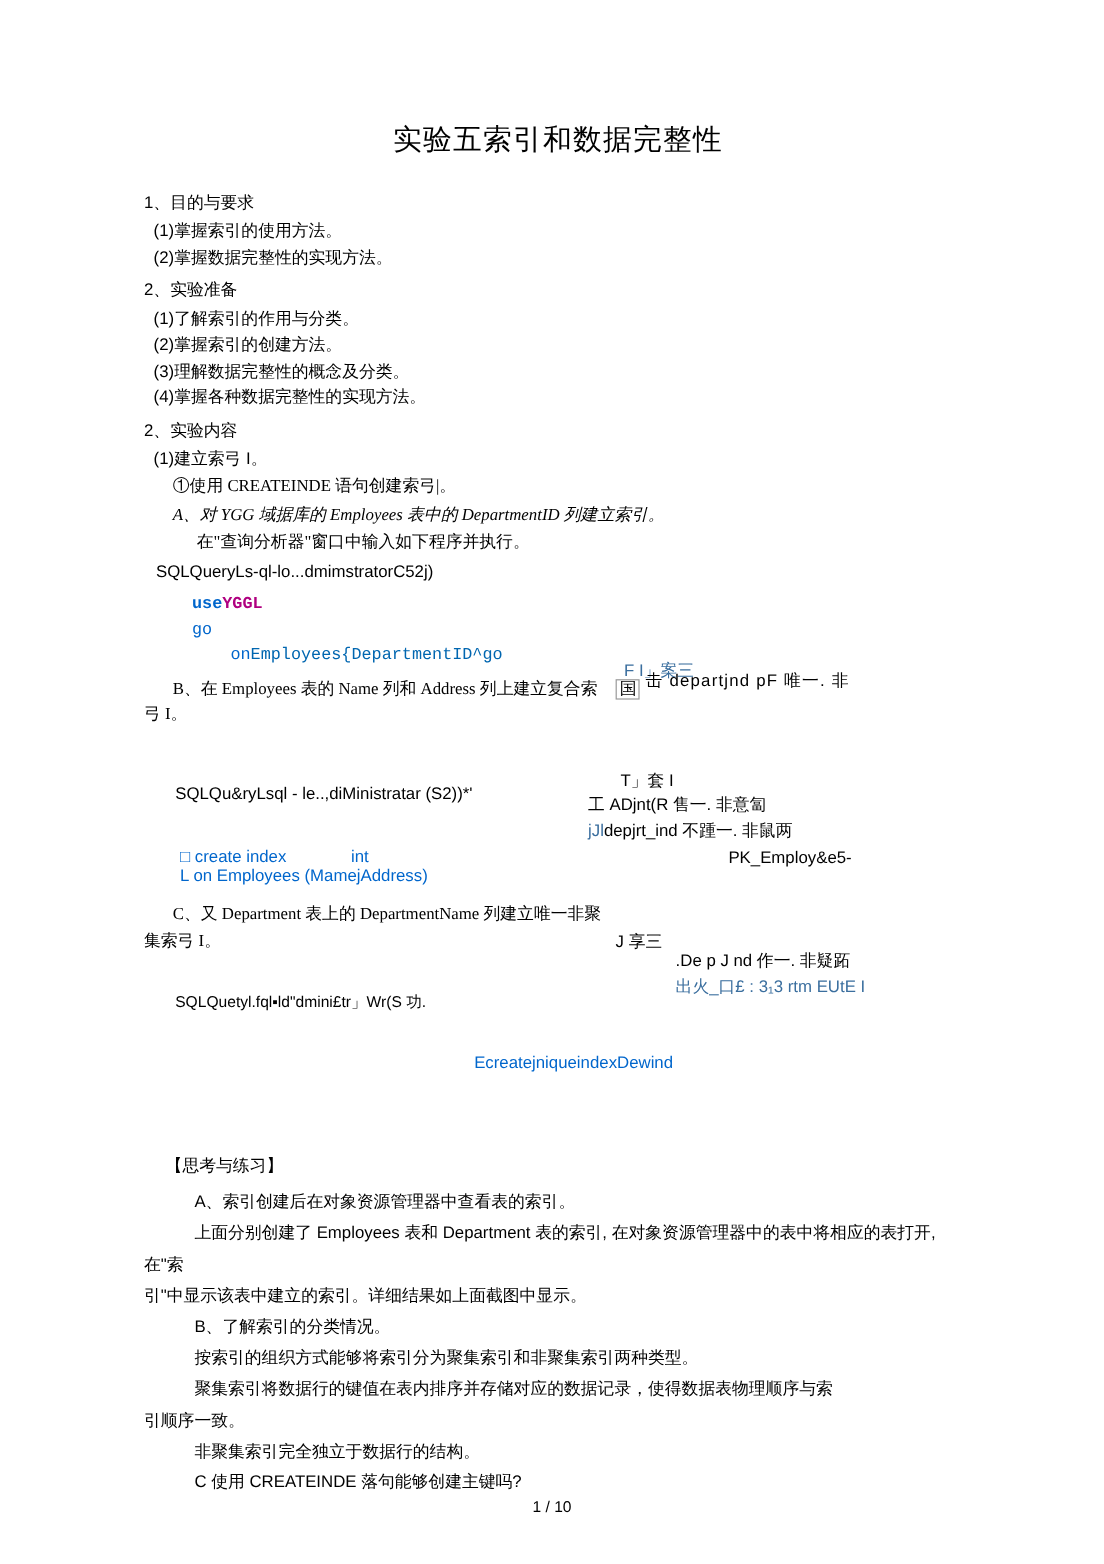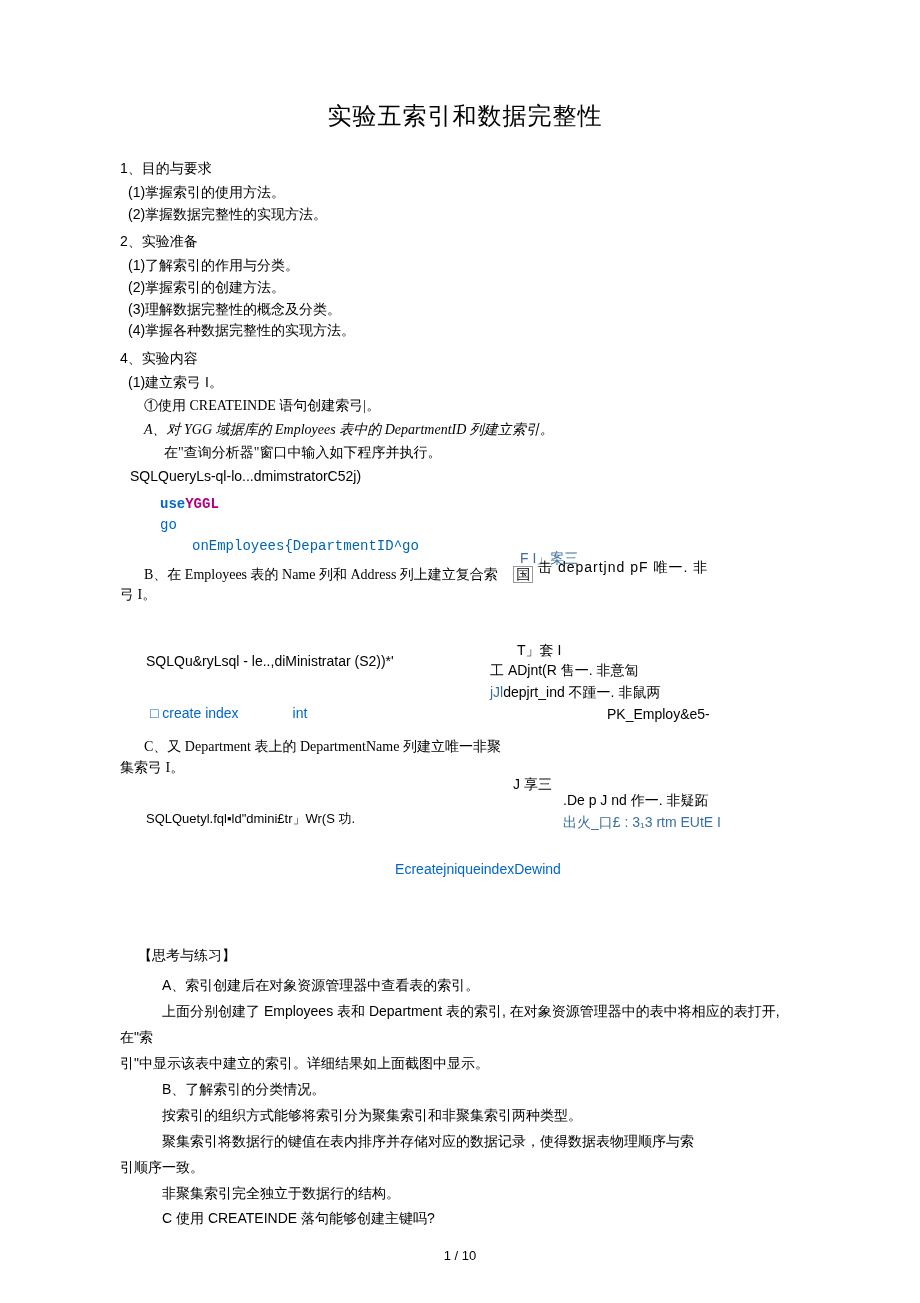--- a/index.html
+++ b/index.html
@@ -106,21 +106,21 @@
 <div class="section-head">1、目的与要求</div>
 <div class="item">(1)掌握索引的使用方法。</div>
 <div class="item">(2)掌握数据完整性的实现方法。</div>
 
 <div class="section-head">2、实验准备</div>
 <div class="item">(1)了解索引的作用与分类。</div>
 <div class="item">(2)掌握索引的创建方法。</div>
 <div class="item">(3)理解数据完整性的概念及分类。</div>
 <div class="item">(4)掌握各种数据完整性的实现方法。</div>
 
-<div class="section-head">4、实验内容</div>
+<div class="section-head">2、实验内容</div>
 <div class="item">(1)建立索弓 I。</div>
 <div class="sub-item">①使用 CREATEINDE 语句创建索弓|。</div>
 <div class="sub-item" style="font-style:italic;">A、对 YGG 域据库的 Employees 表中的 DepartmentID 列建立索引。</div>
 <div class="sub-sub">在"查询分析器"窗口中输入如下程序并执行。</div>
 
 <div class="code-label">SQLQueryLs-ql-lo...dmimstratorC52j)</div>
 <div class="code-block">
   <div>
     <span class="kw-use">use</span><span class="yggl">YGGL</span>
   </div>
@@ -143,20 +143,23 @@
 </div>
 <div>弓 I。</div>
 
 <div style="height:14px;"></div>
 
 <div class="code-label small-ocr" style="padding-left:26px;">SQLQu&amp;ryLsql - le..,diMinistratar (S2))*'</div>
 <div class="small-ocr" style="padding-left:30px;">
   <div>
     <span class="kw-create">□ create index</span>
     <span style="margin-left:50px; color:#0066cc;">int</span>
+  </div>
+  <div>
+    <span class="kw-on">L on Employees (Mamej</span><span class="ident">Address)</span>
   </div>
 </div>
 
 <div class="side-note sn3">T」套 I</div>
 <div class="side-note sn4">工 ADjnt(R 售一. 非意匐</div>
 <div class="side-note sn5">
   <span style="color:#3a6e9e;">jJl</span><span>depjrt_ind 不踵一. 非鼠两</span>
 </div>
 <div class="side-note sn6">PK_Employ&amp;e5-</div>
 

